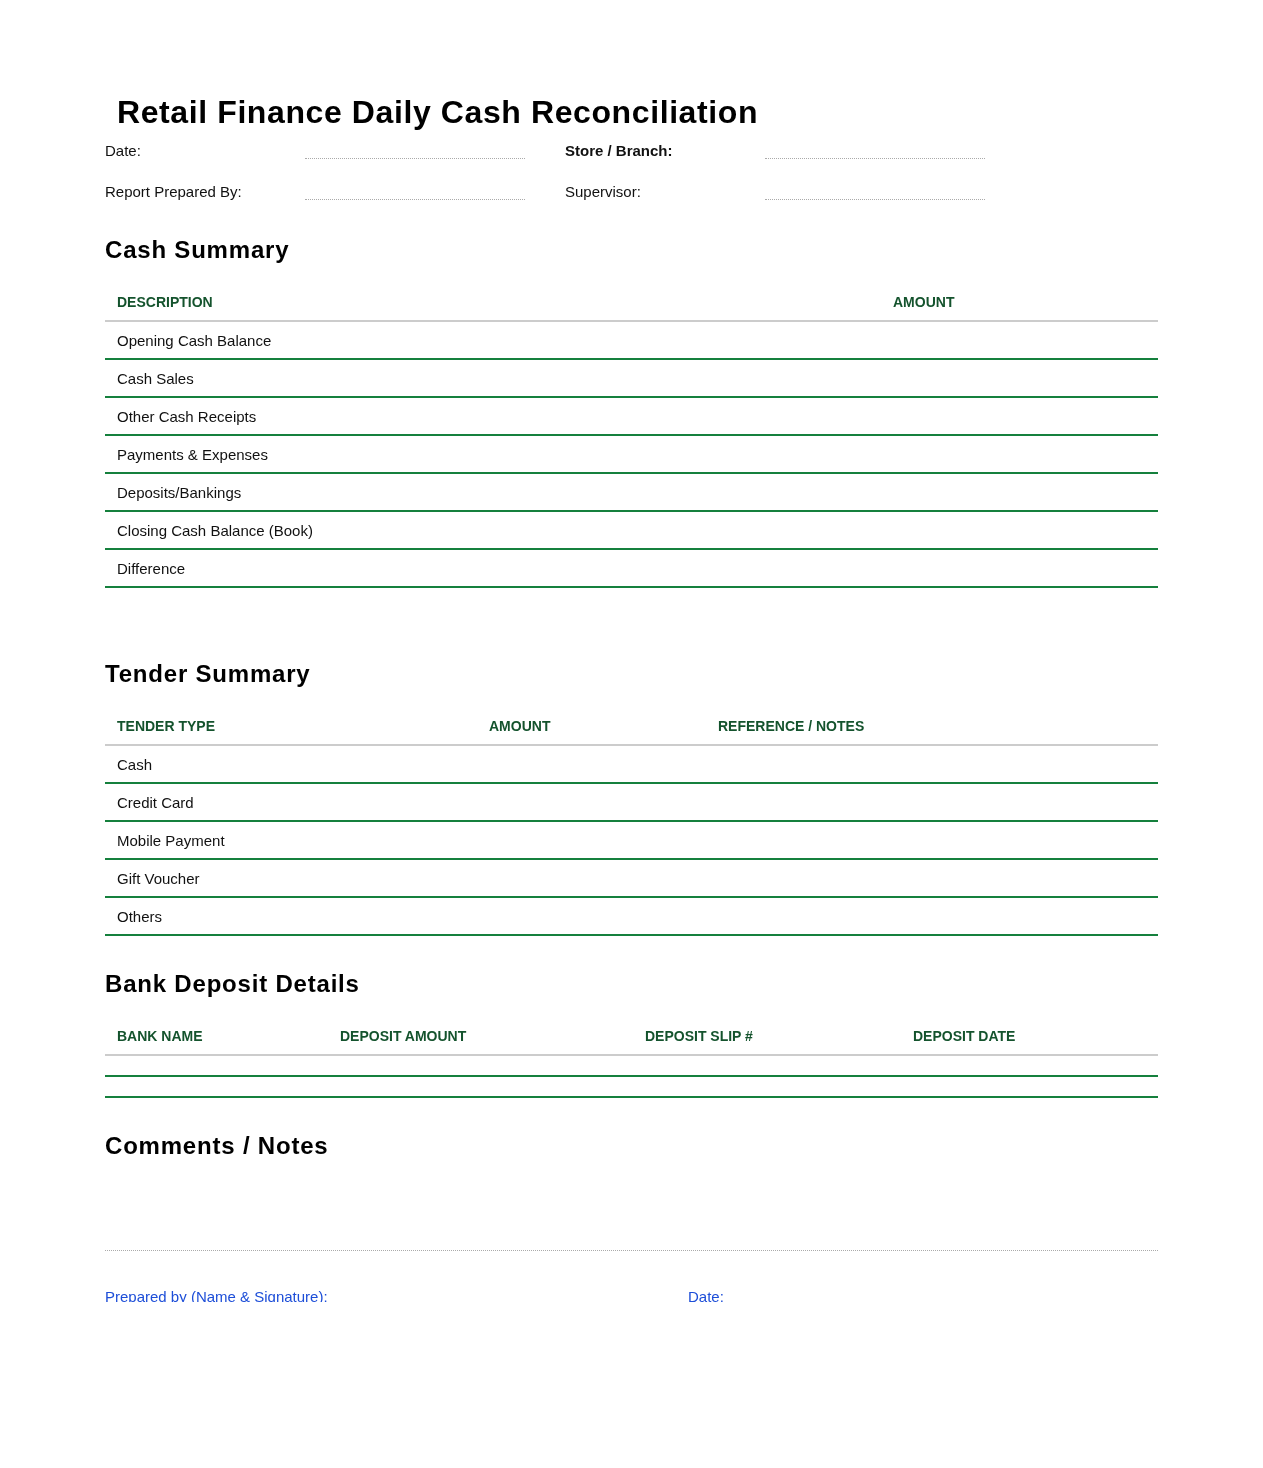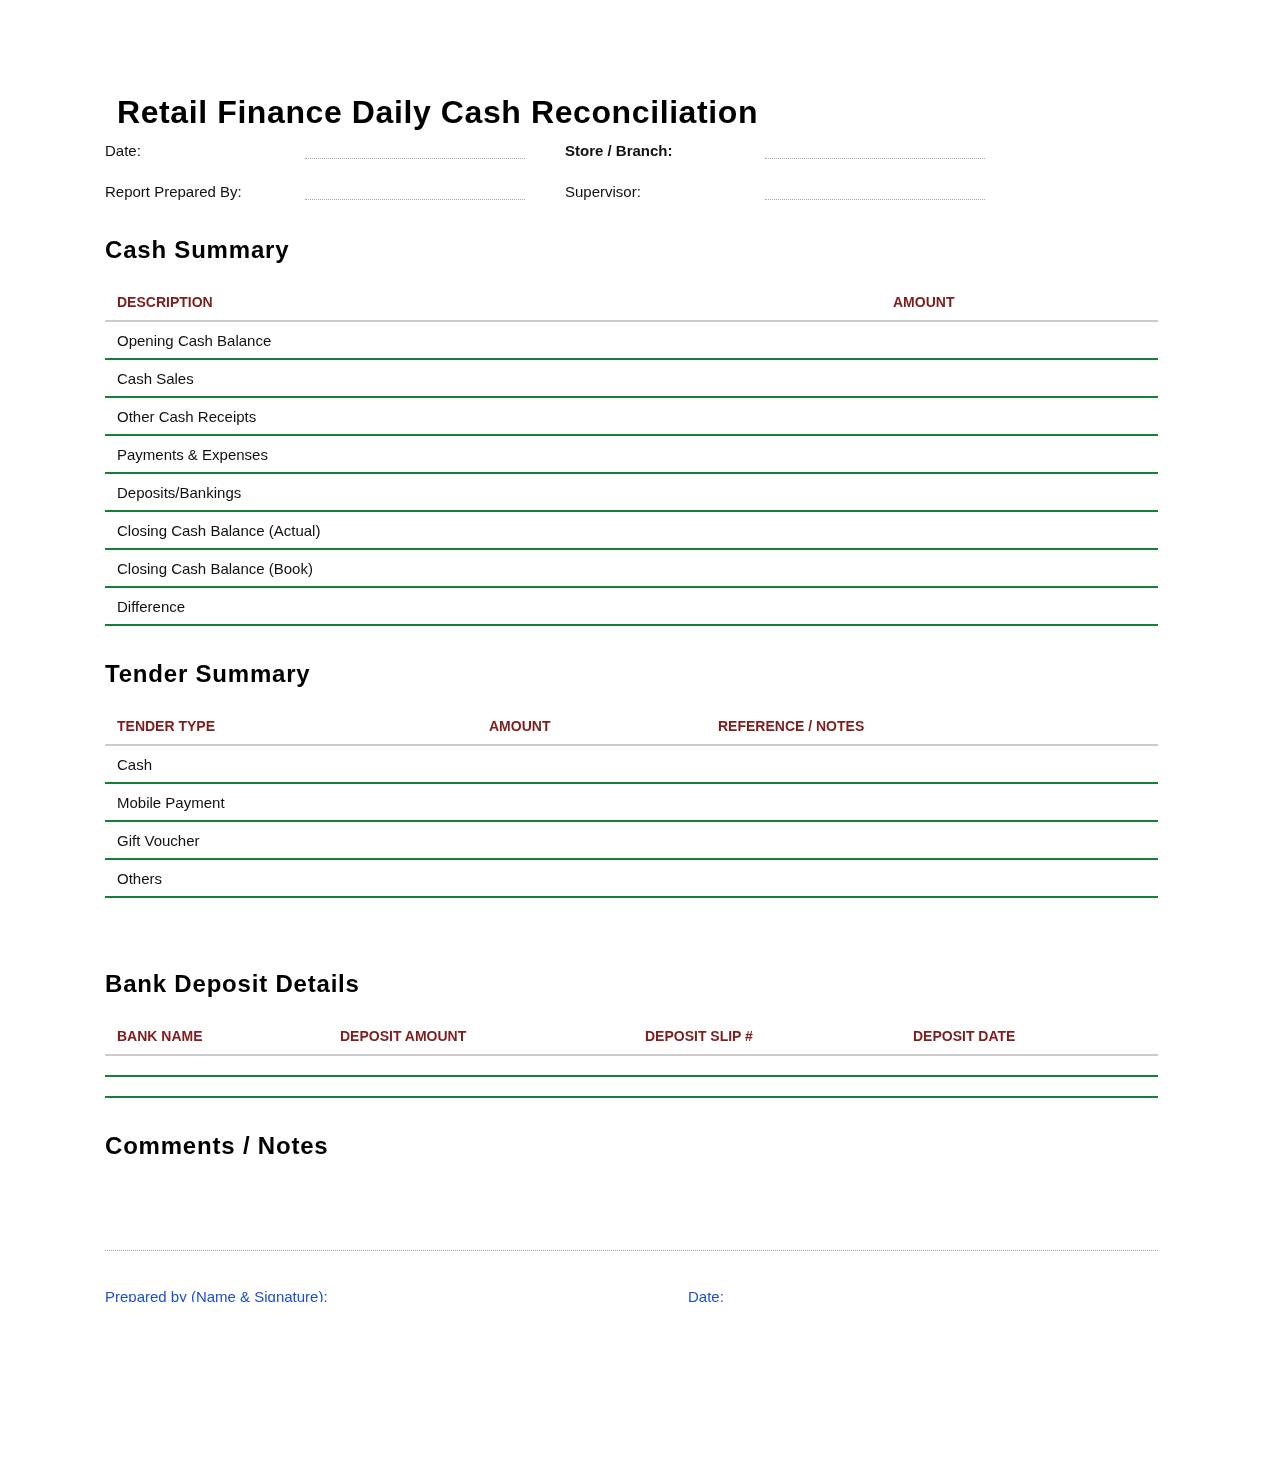--- a/index.html
+++ b/index.html
@@ -7,21 +7,21 @@
          font-family: "Liberation Sans", sans-serif; color: #111; }
   .page { position: absolute; left: 0; top: 0; width: 1263px; height: 1302px; overflow: hidden; }
   .content { position: absolute; left: 105px; top: 0; width: 1053px; }
   h1 { position: absolute; left: 0; top: 82px; margin: 12px; font-size: 32px; font-weight: bold;
        letter-spacing: 0.6px; color: #000; white-space: nowrap; }
   .meta-label { position: absolute; font-size: 15px; color: #111; white-space: nowrap; }
   .meta-line { position: absolute; height: 0; border-bottom: 1px dotted #aaa; width: 220px; }
   h2 { position: absolute; left: 0; margin: 0; font-size: 24px; font-weight: bold;
        letter-spacing: 0.8px; color: #000; white-space: nowrap; }
   table { position: absolute; left: 0; width: 1053px; border-collapse: collapse; }
-  th { text-align: left; font-size: 14px; font-weight: bold; color: #7f1d1d; padding: 0 0 0 12px;
+  th { text-align: left; font-size: 14px; font-weight: bold; color: #14532d; padding: 0 0 0 12px;
        height: 37px; vertical-align: middle; border-bottom: 2px solid #cccccc; }
   td { font-size: 15px; color: #111; padding: 0 0 0 12px; height: 36px; vertical-align: middle;
        border-bottom: 2px solid #15803d; }
   table.deposit td { height: 19px; }
   .notes-area { position: absolute; left: 0; top: 1175px; width: 1053px; height: 75px;
                 border-bottom: 1px dotted #aaa; }
   .sig-label { position: absolute; font-size: 15px; color: #1d4ed8; white-space: nowrap; }
 </style>
 </head>
 <body>
@@ -70,24 +70,20 @@
           </tr>
         <tr>
             <td>Payments &amp; Expenses</td>
             <td></td>
           </tr>
         <tr>
             <td>Deposits/Bankings</td>
             <td></td>
           </tr>
         <tr>
-            <td>Closing Cash Balance (Actual)</td>
-            <td></td>
-          </tr>
-        <tr>
             <td>Closing Cash Balance (Book)</td>
             <td></td>
           </tr>
         <tr>
             <td>Difference</td>
             <td></td>
           </tr>
       </tbody>
     </table>
 
@@ -101,20 +97,25 @@
       <thead>
         <tr>
           <th>TENDER TYPE</th>
           <th>AMOUNT</th>
           <th>REFERENCE / NOTES</th>
         </tr>
       </thead>
       <tbody>
         <tr>
             <td>Cash</td>
+            <td></td>
+            <td></td>
+          </tr>
+        <tr>
+            <td>Credit Card</td>
             <td></td>
             <td></td>
           </tr>
         <tr>
             <td>Mobile Payment</td>
             <td></td>
             <td></td>
           </tr>
         <tr>
             <td>Gift Voucher</td>

